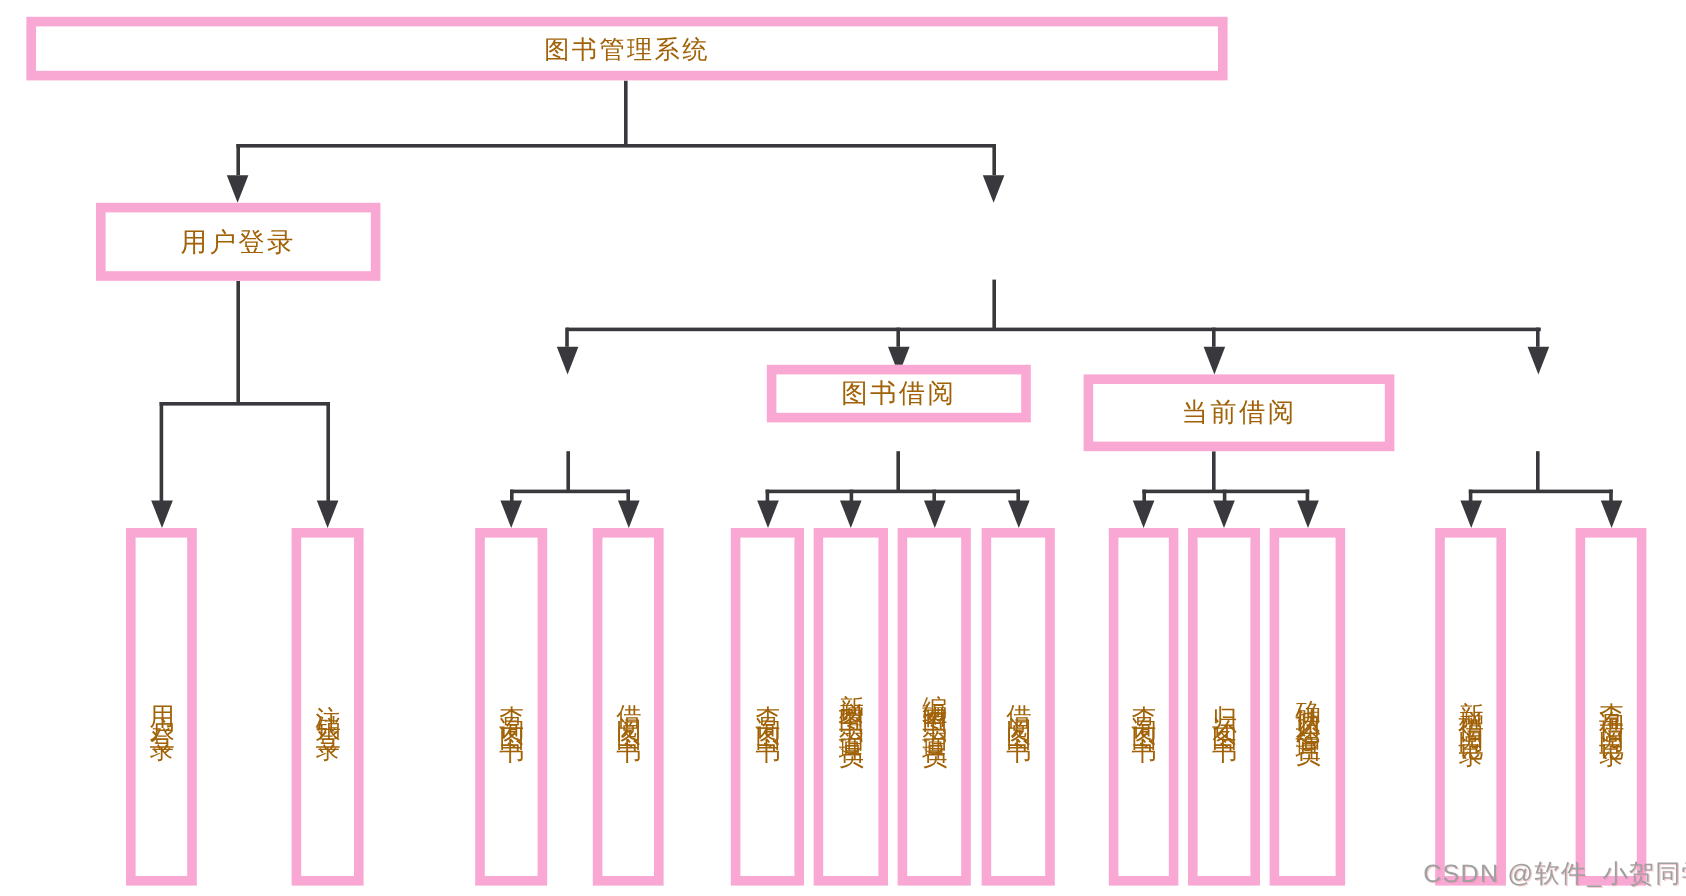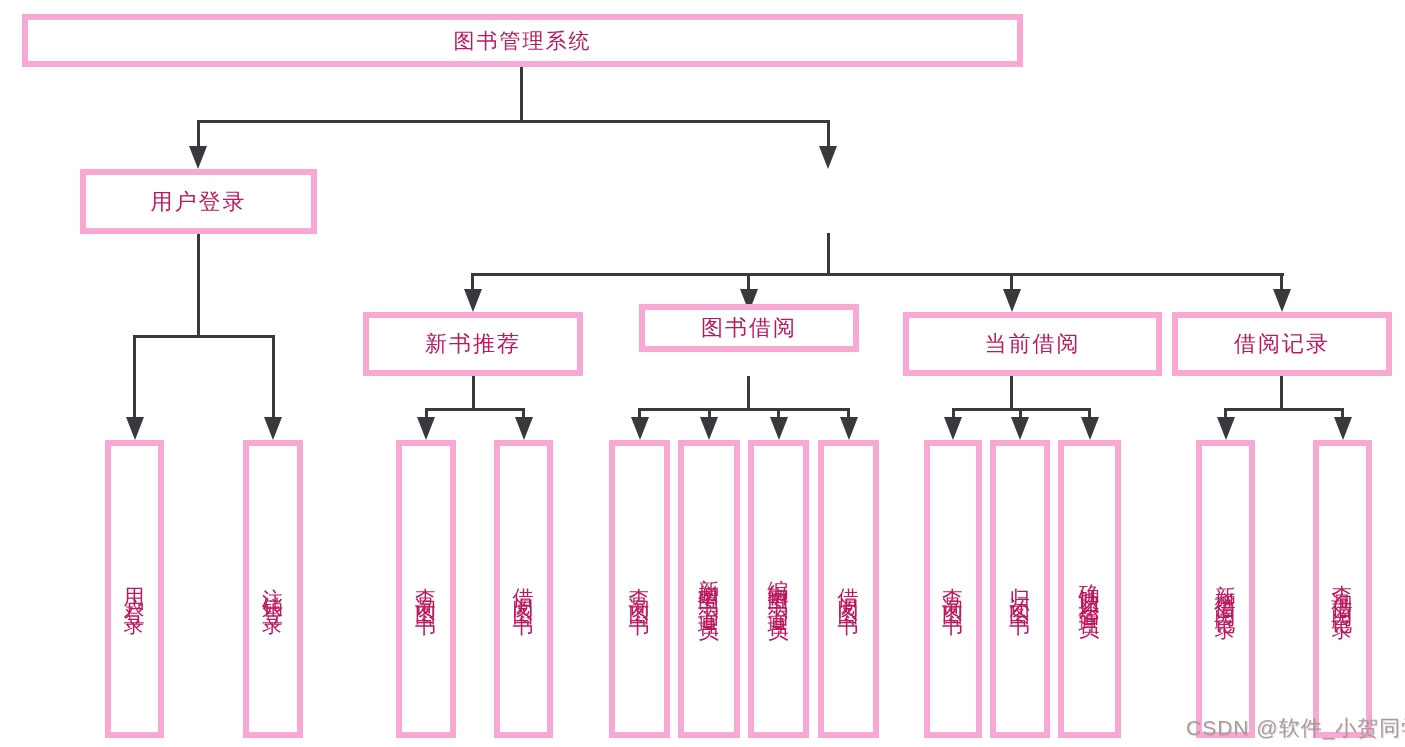--- a/index.html
+++ b/index.html
@@ -2,22 +2,22 @@
 <html><head>
 <meta charset="utf-8">
 <style>
   html,body{margin:0;padding:0;background:#ffffff;}
   #stage{
     position:relative;width:1405px;height:747px;background:#ffffff;overflow:hidden;
     font-family:"Liberation Sans","DejaVu Sans",sans-serif;color:#222226;
   }
   .box{
     position:absolute;box-sizing:border-box;background:#ffffff;
-    border:6px solid #f9a8d4;display:flex;align-items:center;justify-content:center;
-    font-size:22px;letter-spacing:2px;color:#be185d;text-align:center;
+    border:8px solid #f9a8d4;display:flex;align-items:center;justify-content:center;
+    font-size:22px;letter-spacing:2px;color:#a16207;text-align:center;
   }
   .box .vtext{
     writing-mode:vertical-rl;text-orientation:mixed;
     font-size:21px;letter-spacing:9px;line-height:1;
   }
   .hline{position:absolute;height:3px;background:#39393d;}
   .vline{position:absolute;width:3px;background:#39393d;}
   .arrow{
     position:absolute;width:0;height:0;
     border-left:9px solid transparent;border-right:9px solid transparent;
@@ -89,24 +89,22 @@
   <div class="hline" style="left:1224px;top:408px;width:120px;"></div>
   <div class="vline" style="left:1224px;top:408px;height:11px;"></div>
   <div class="arrow" style="left:1217px;top:417px;"></div>
   <div class="vline" style="left:1341px;top:408px;height:11px;"></div>
   <div class="arrow" style="left:1334px;top:417px;"></div>
 
   <div class="box" style="left:22px;top:14px;width:1001px;height:53px;font-size:21px;">图书管理系统</div>
 
   <div class="box" style="left:80px;top:169px;width:237px;height:65px;">用户登录</div>
 
-  <div class="box" style="left:363px;top:312px;width:220px;height:64px;">新书推荐</div>
   <div class="box" style="left:639px;top:304px;width:220px;height:48px;">图书借阅</div>
   <div class="box" style="left:903px;top:312px;width:259px;height:64px;">当前借阅</div>
-  <div class="box" style="left:1172px;top:312px;width:220px;height:64px;">借阅记录</div>
 
   <div class="box" style="left:105px;top:440px;width:59px;height:298px;">
       <span class="vtext">用户登录</span>
     </div>
   <div class="box" style="left:243px;top:440px;width:60px;height:298px;">
       <span class="vtext">注销登录</span>
     </div>
 
   <div class="box" style="left:396px;top:440px;width:60px;height:298px;">
       <span class="vtext">查询图书</span>

